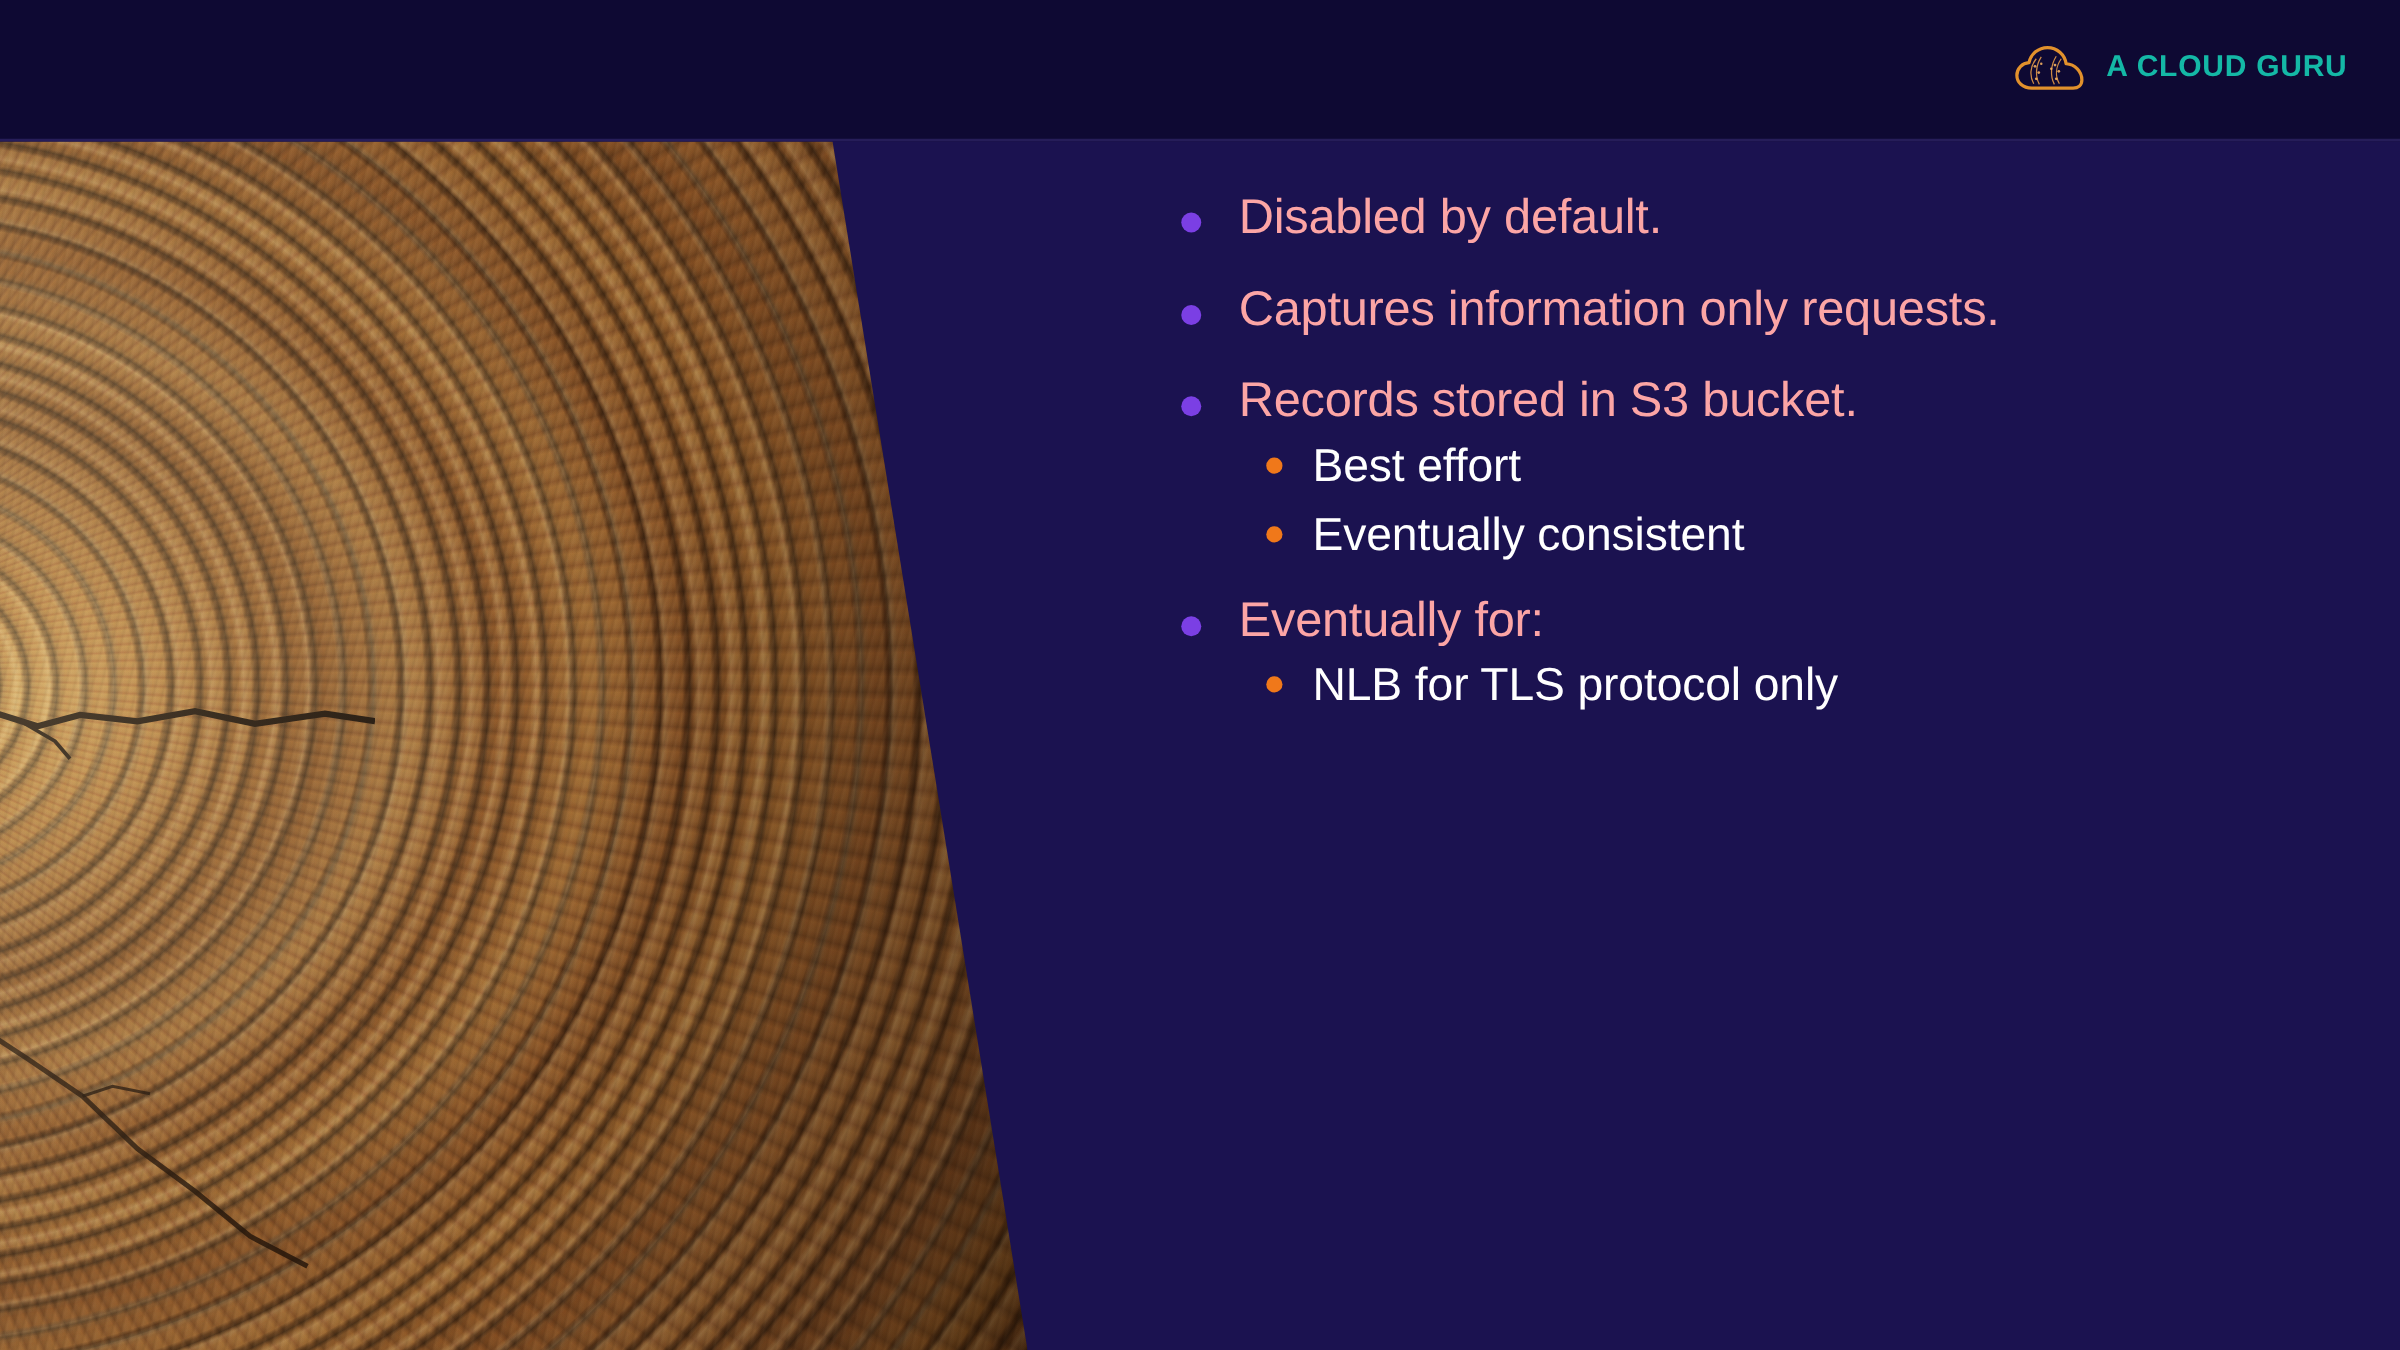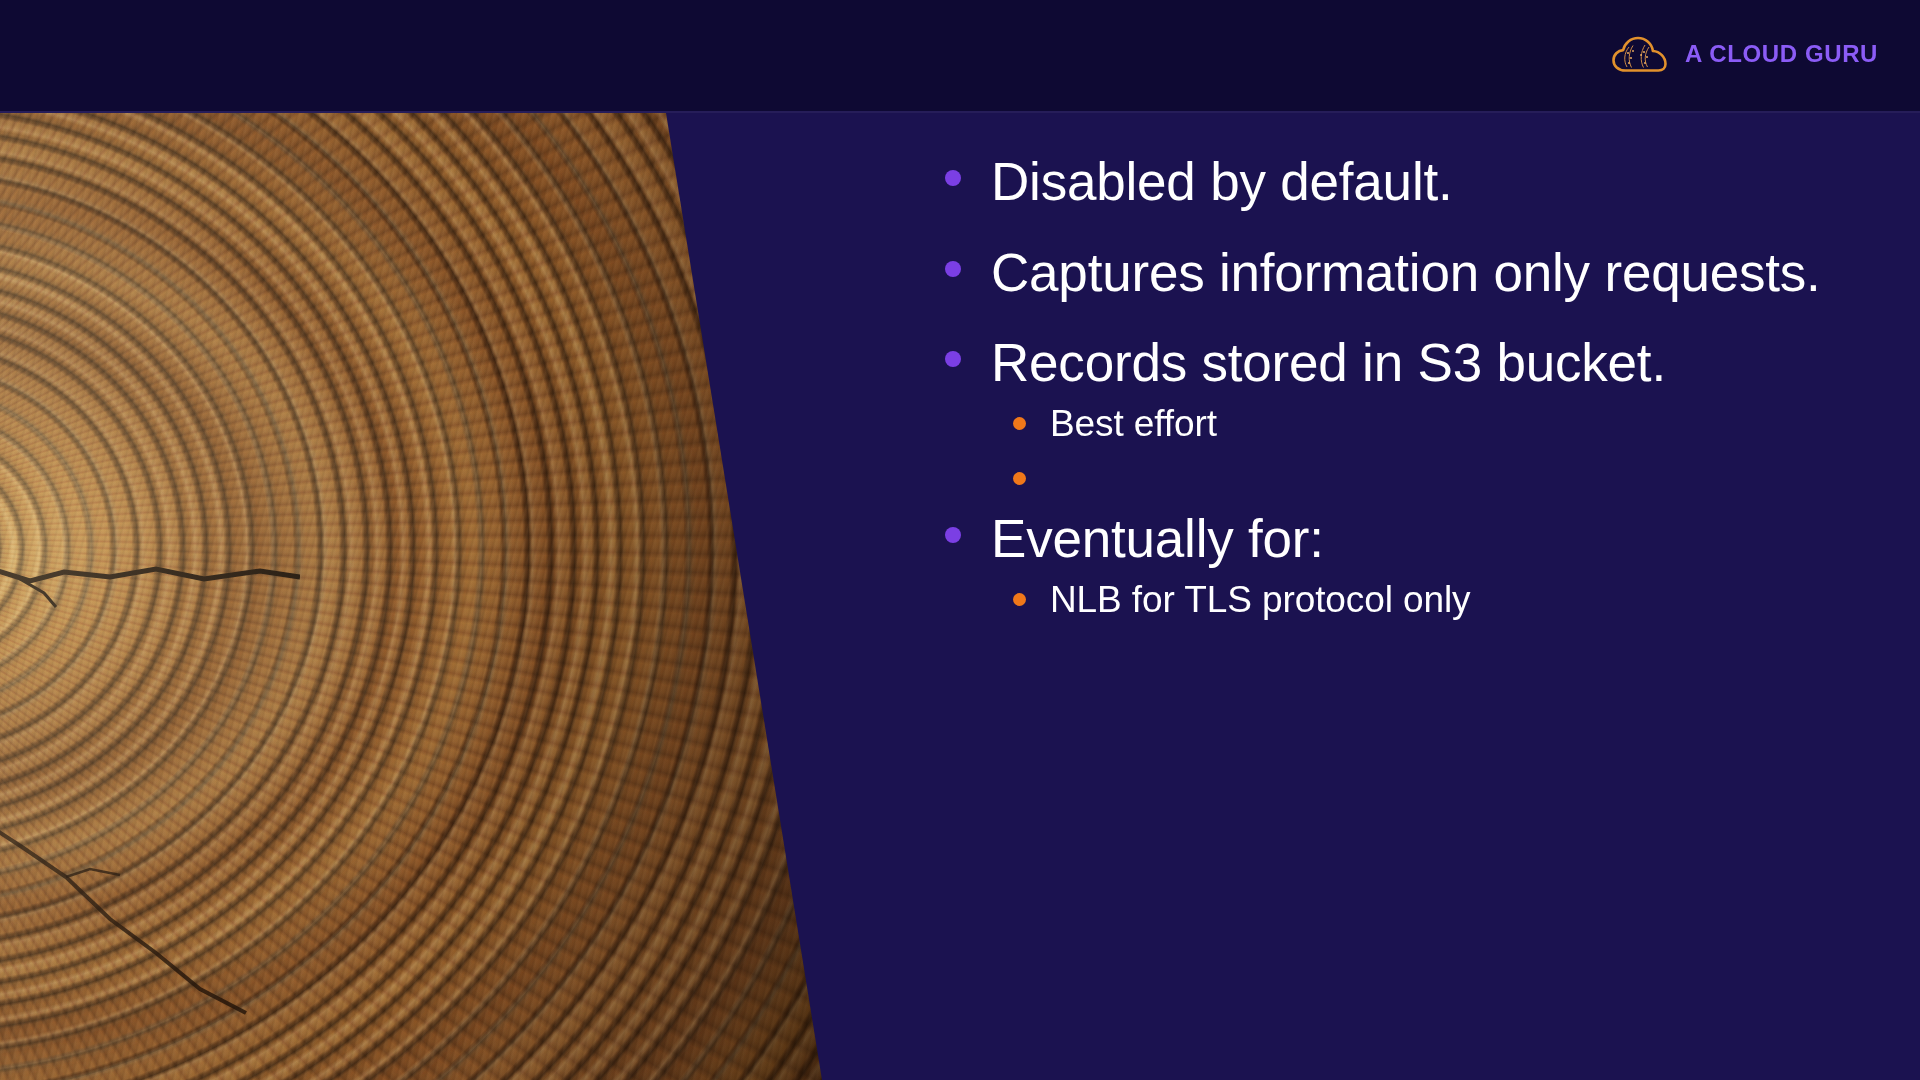--- a/index.html
+++ b/index.html
@@ -53,21 +53,21 @@
   }
 
   
   #logo {
     position:absolute; right:42px; top:33px;
     display:flex; align-items:center; gap:16px;
     z-index:32;
   }
   #logo-cloud { width:58px; height:42px; display:block; }
   #logo-text {
-    font-size:24px; font-weight:bold; color:#8b5cf6;
+    font-size:24px; font-weight:bold; color:#14b8a6;
     letter-spacing:.6px; white-space:nowrap;
   }
 
   
   #wood-panel {
     position:absolute; left:0; top:113px;
     width:840px; height:967px;
     overflow:hidden;
     z-index:10;
     
@@ -169,22 +169,22 @@
   .bullet-row { display:flex; align-items:flex-start; }
 
   .lvl1 { margin-bottom:26px; }
   .lvl1 > .dot {
     width:16px; height:16px; border-radius:50%;
     background:#7b3fe4;
     flex:0 0 16px;
     margin-top:20px; margin-right:30px;
   }
   .lvl1 > .txt {
-    font-size:53px;
-    color:#ffffff;
+    font-size:39px;
+    color:#fca5a5;
     line-height:1.22;
     letter-spacing:-0.2px;
   }
 
   .sub-group { margin-top:2px; margin-bottom:22px; }
   .lvl2 { margin-bottom:11px; padding-left:68px;text-align:center; }
   .lvl2 > .dot {
     width:13px; height:13px; border-radius:50%;
     background:#f0781a;
     flex:0 0 13px;
@@ -272,20 +272,21 @@
       <span class="txt">Records stored in S3 bucket.</span>
     </div>
 
     <div class="sub-group">
       <div class="bullet-row lvl2">
         <span class="dot"></span>
         <span class="txt">Best effort</span>
       </div>
       <div class="bullet-row lvl2">
         <span class="dot"></span>
+        <span class="txt">Eventually consistent</span>
       </div>
     </div>
 
     <div class="bullet-row lvl1 tight">
       <span class="dot"></span>
       <span class="txt">Eventually for:</span>
     </div>
 
     <div class="sub-group">
       <div class="bullet-row lvl2">

